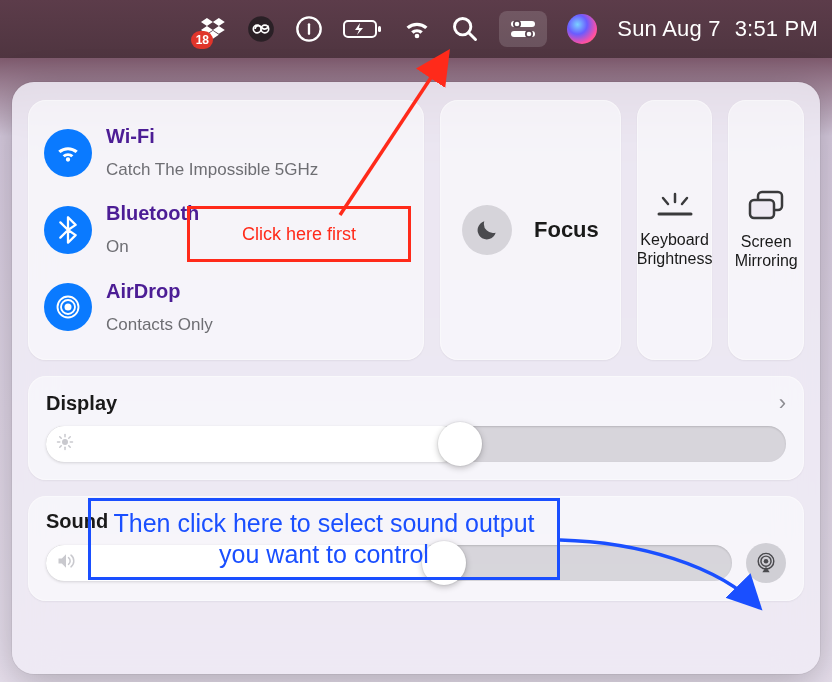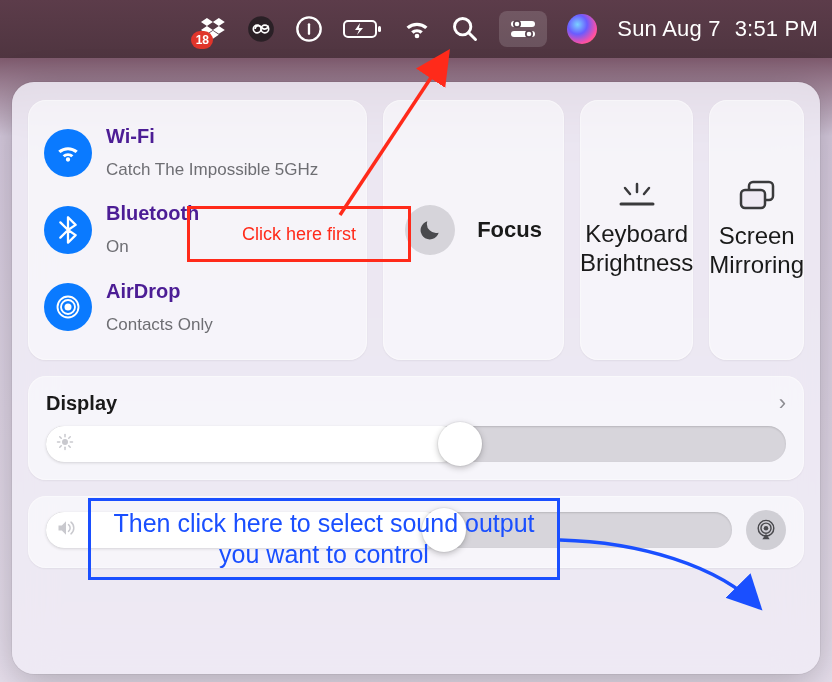--- a/index.html
+++ b/index.html
@@ -62,21 +62,21 @@
 
   .col-right { flex: 1; display: flex; flex-direction: row; gap: 16px; }
   .card-focus { flex: 0 0 96px; display: flex; align-items: center; padding: 0 22px; gap: 22px; }
   .focus-icon {
     width: 50px; height: 50px; border-radius: 50%; background: #d6d4da;
     display: flex; align-items: center; justify-content: center;
   }
   .focus-label { font-size: 22px; font-weight: 700; color: #1a1a1a; }
   .row-tiles { flex: 1; display: flex; gap: 16px; }
   .tile { flex: 1; display: flex; flex-direction: column; align-items: center; justify-content: center; gap: 10px; }
-  .tile-label { font-size: 24px; color: #1a1a1a; text-align: center; line-height: 1.2; }
+  .tile-label { font-size: 16px; color: #1a1a1a; text-align: center; line-height: 1.2; }
 
   .card-slider { padding: 14px 18px 18px; display: flex; flex-direction: column; gap: 10px; position: relative; }
   .slider-head { display: flex; align-items: center; justify-content: space-between; }
   .slider-title { font-size: 20px; font-weight: 700; color: #1a1a1a; }
   .chev { color: #8e8e93; font-size: 22px; }
   .slider-track {
     position: relative; height: 36px; border-radius: 18px;
     background: rgba(120,120,128,0.25);
     box-shadow: inset 0 1px 2px rgba(0,0,0,0.15);
     display: flex; align-items: center;
@@ -265,20 +265,23 @@
               <line x1="5" y1="19" x2="7" y2="17"></line>
               <line x1="17" y1="7" x2="19" y2="5"></line>
             </g>
           </svg>
       </span>
       <div class="slider-knob" id="display-knob" style="left: calc(56% - 22px);"></div>
     </div>
   </div>
 
   <div class="card card-slider">
+    <div class="slider-head">
+      <span class="slider-title">Sound</span>
+    </div>
     <div class="sound-row">
       <div class="slider-track sound-track">
         <div class="slider-fill" id="sound-fill" style="width: 58%;"></div>
         <span class="slider-icon-left">
           <svg width="20" height="18" viewBox="0 0 24 20">
               <path d="M3 7h4l5-5v16l-5-5H3V7z" fill="#c9c9ce"></path>
               <path d="M15 6a5 5 0 010 8M18 3a9 9 0 010 14" stroke="#c9c9ce" stroke-width="1.8" fill="none" stroke-linecap="round"></path>
             </svg>
         </span>
         <div class="slider-knob" id="sound-knob" style="left: calc(58% - 22px);"></div>

